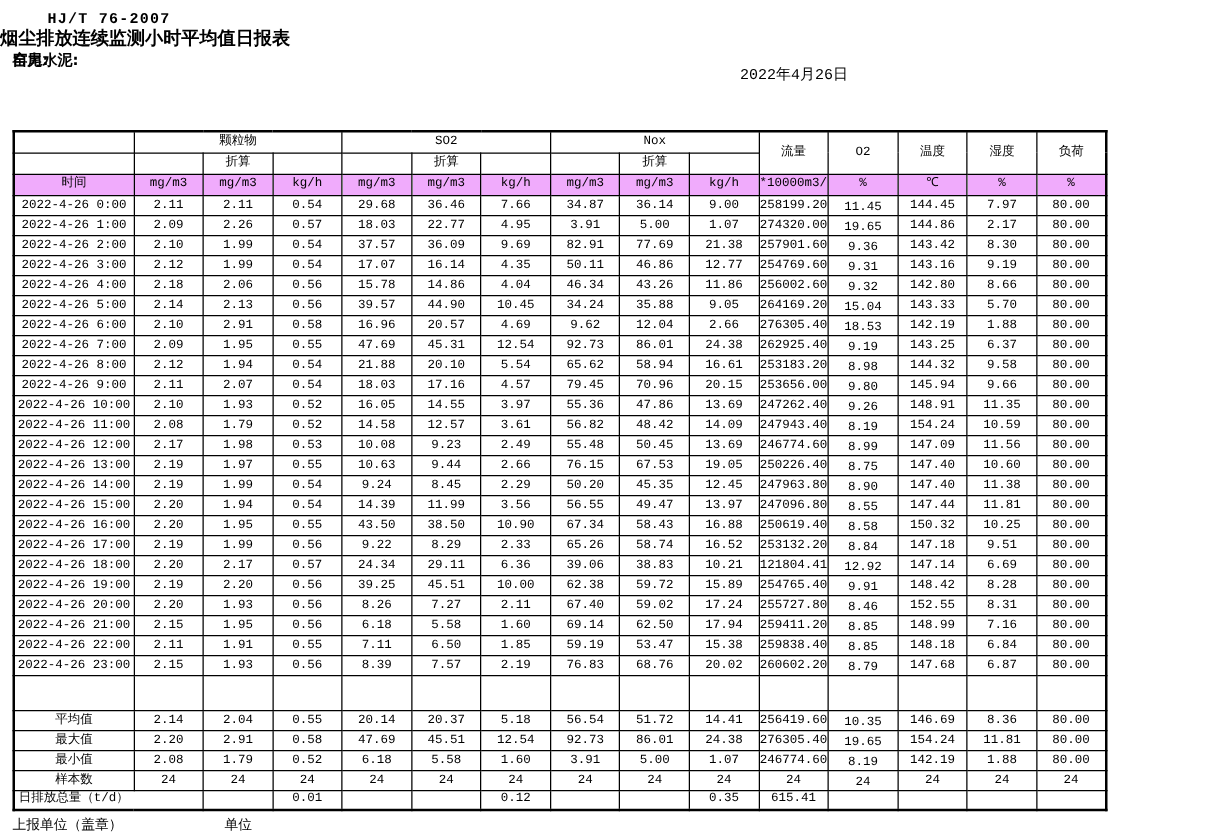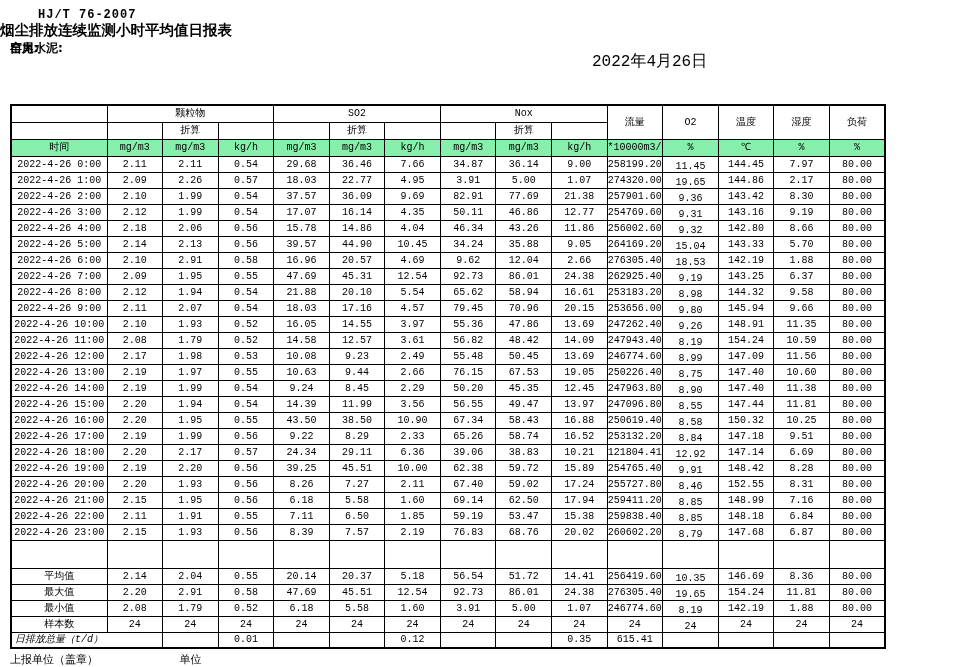--- a/index.html
+++ b/index.html
@@ -6,40 +6,40 @@
   html,body { margin:0; padding:0; }
   body {
     width: 980px; height: 667px; background: #ffffff; color:#000;
     font-family: "Liberation Mono", "DejaVu Sans Mono", monospace;
     position: relative; overflow: hidden;
   }
   .std-code { position:absolute; left:38px; top:8px; font-size:12px; font-weight:bold; letter-spacing:1px; }
   .report-title { position:absolute; left:0; top:21px; width:980px; text-align:left; font-size:14.5px; font-weight:bold; font-family:"DejaVu Sans", sans-serif; }
   .company { position:absolute; left:10px; top:40px; font-size:12px; font-weight:bold; font-family:"DejaVu Sans", sans-serif; }
   .station { position:absolute; left:10px; top:40px; font-size:12px; font-weight:bold; font-family:"DejaVu Sans", sans-serif; }
-  .report-date { position:absolute; left:592px; top:51px; font-size:16px; }
+  .report-date { position:absolute; left:592px; top:51px; font-size:12px; }
 
   table.report {
     position:absolute; left:10px; top:104px; width:876px;
     border-collapse:collapse; table-layout:fixed;
     font-size:10px; line-height:11px;
   }
   table.report { border:2px solid #000; }
   .report th, .report td {
     border:1px solid #000; padding:0; text-align:center; font-weight:normal;
     white-space:nowrap; overflow:hidden;
   }
   col.c-time { width:96px; }
   thead tr { height:17px; }
-  tr.unit-row th { background:#86efac; }
+  tr.unit-row th { background:#f0abfc; }
   tbody tr.data-row { height:15.7px; }
   tbody tr.spacer-row { height:28px; }
   tbody tr.summary-row { height:16px; }
   td.o2 { padding-top:4px; }
-  td.label-left { text-align:left; padding-left:3px;font-style:italic; }
+  td.label-left { text-align:left; padding-left:3px; }
   .footer-block { position:absolute; left:10px; top:633px; font-size:11px; font-family:"DejaVu Sans", sans-serif; }
   .footer-line2 { margin-top:19px; }
   .footer-unit { display:inline-block; margin-left:78px; }
 </style>
 </head>
 <body>
 
 <div class="std-code">HJ/T 76-2007</div>
 <div class="report-title">烟尘排放连续监测小时平均值日报表</div>
 <div class="company">自力水泥:</div>

